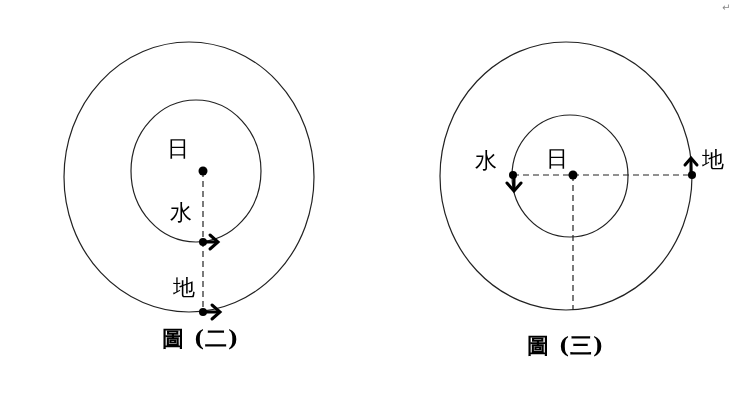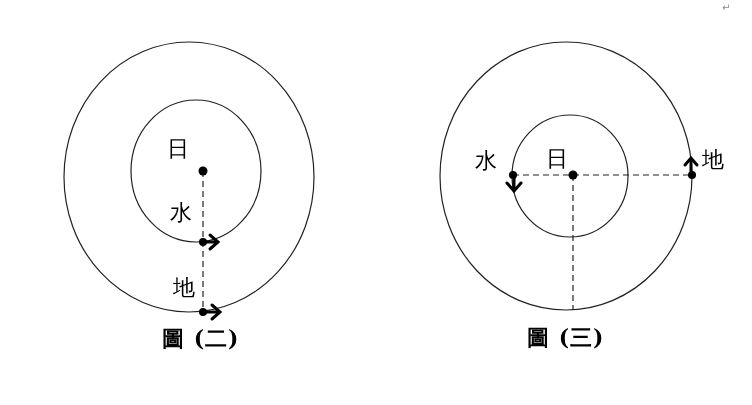--- a/index.html
+++ b/index.html
@@ -55,15 +55,15 @@
 </svg>
 
 <span class="lbl" style="left:167px; top:138px;">日</span>
 <span class="lbl" style="left:170px; top:202px;">水</span>
 <span class="lbl" style="left:173px; top:277px;">地</span>
 <span class="cap" style="left:162px; top:327px;">圖 (二)</span>
 
 <span class="lbl" style="left:546px; top:148px;">日</span>
 <span class="lbl" style="left:475px; top:150px;">水</span>
 <span class="lbl" style="left:702px; top:149px;">地</span>
-<span class="cap" style="left:527px; top:326px;">圖 (三)</span>
+<span class="cap" style="left:527px; top:334px;">圖 (三)</span>
 
 <span class="ret">↵</span>
 
 </body></html>

